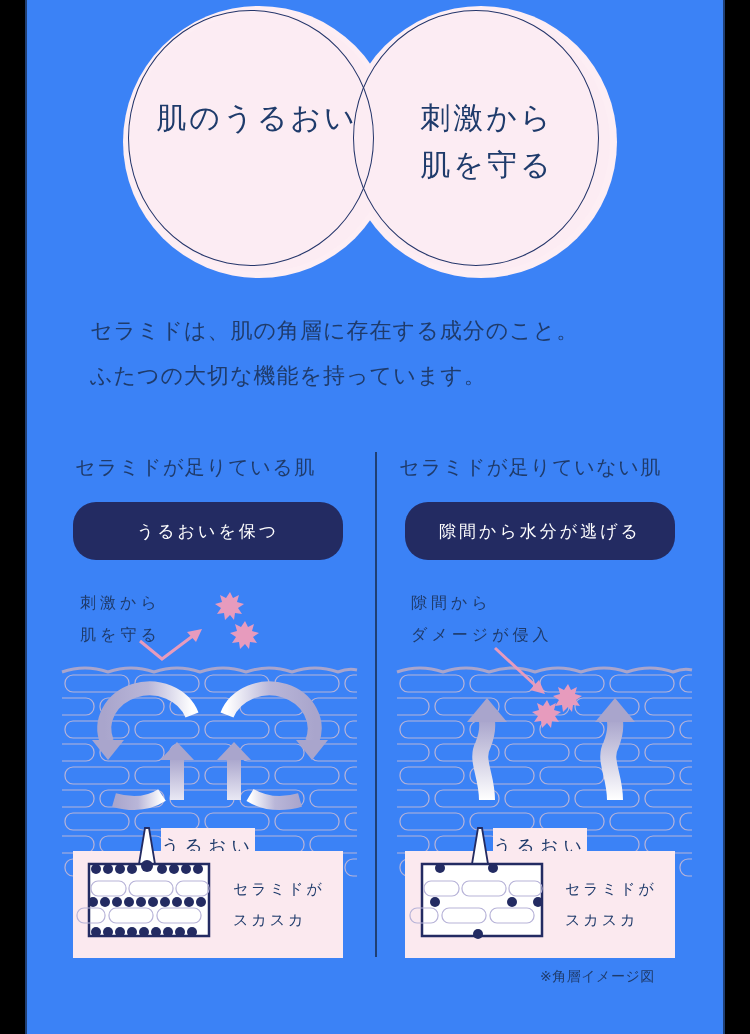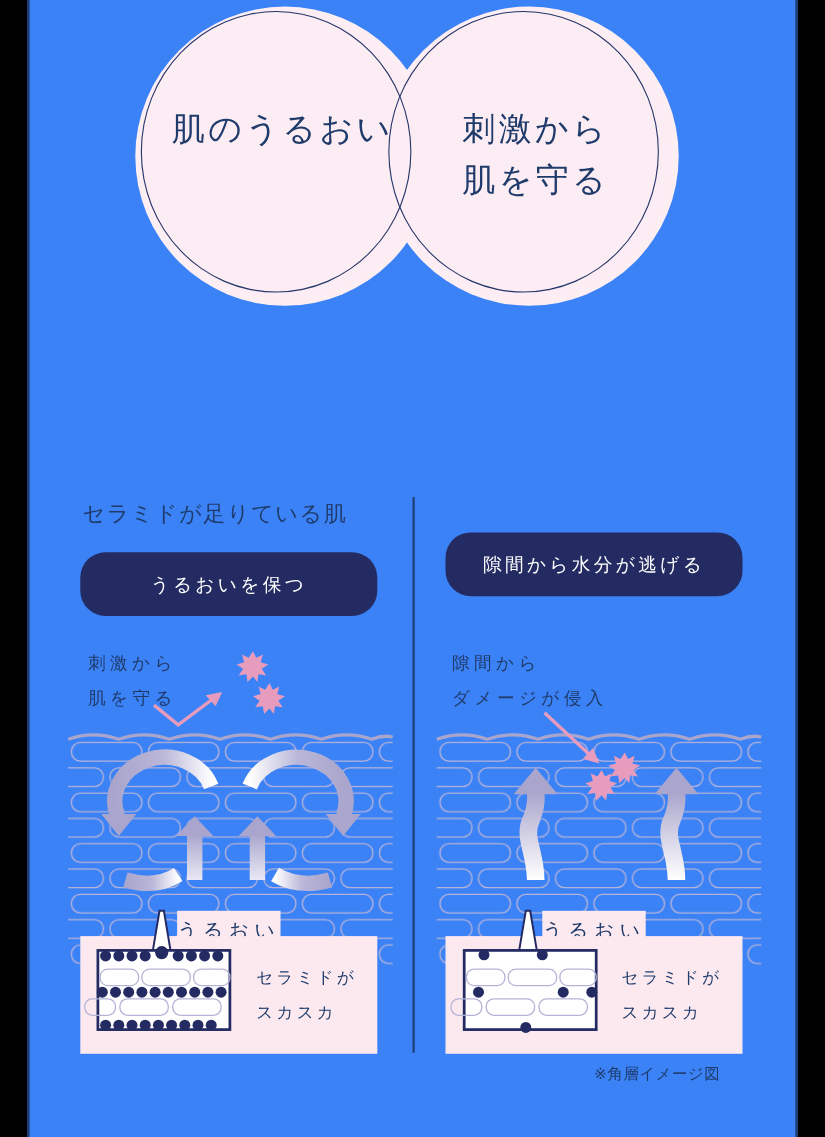--- a/index.html
+++ b/index.html
@@ -37,25 +37,30 @@
   <div class="circle-line" style="left:326px;top:10px;width:246px;height:256px;"></div>
 
   <div class="circle-text" style="left:110px;top:94px;width:240px;">
     <div>肌のうるおい</div>
   </div>
   <div class="circle-text" style="left:345px;top:94px;width:230px;">
     <div>刺激から</div>
     <div>肌を守る</div>
   </div>
 
+  <div class="intro">
+    <div>セラミドは、肌の角層に存在する成分のこと。</div>
+    <div>ふたつの大切な機能を持っています。</div>
+  </div>
 
   <div class="sec-title" style="left:48px;top:454px;">セラミドが足りている肌</div>
+  <div class="sec-title" style="left:372px;top:454px;">セラミドが足りていない肌</div>
 
   <div class="pill" style="left:46px;top:502px;width:270px;">うるおいを保つ</div>
-  <div class="pill" style="left:378px;top:484px;width:270px;font-family:Liberation Serif, serif;">隙間から水分が逃げる</div>
+  <div class="pill" style="left:378px;top:502px;width:270px;font-family:Liberation Serif, serif;">隙間から水分が逃げる</div>
 
   <div class="divider"></div>
 
   <div class="note" style="left:53px;top:587px;">
     <div>刺激から</div>
     <div>肌を守る</div>
   </div>
 
   <svg style="left:35px;top:580px;" width="295" height="300" viewBox="0 0 295 300">
     <defs>

